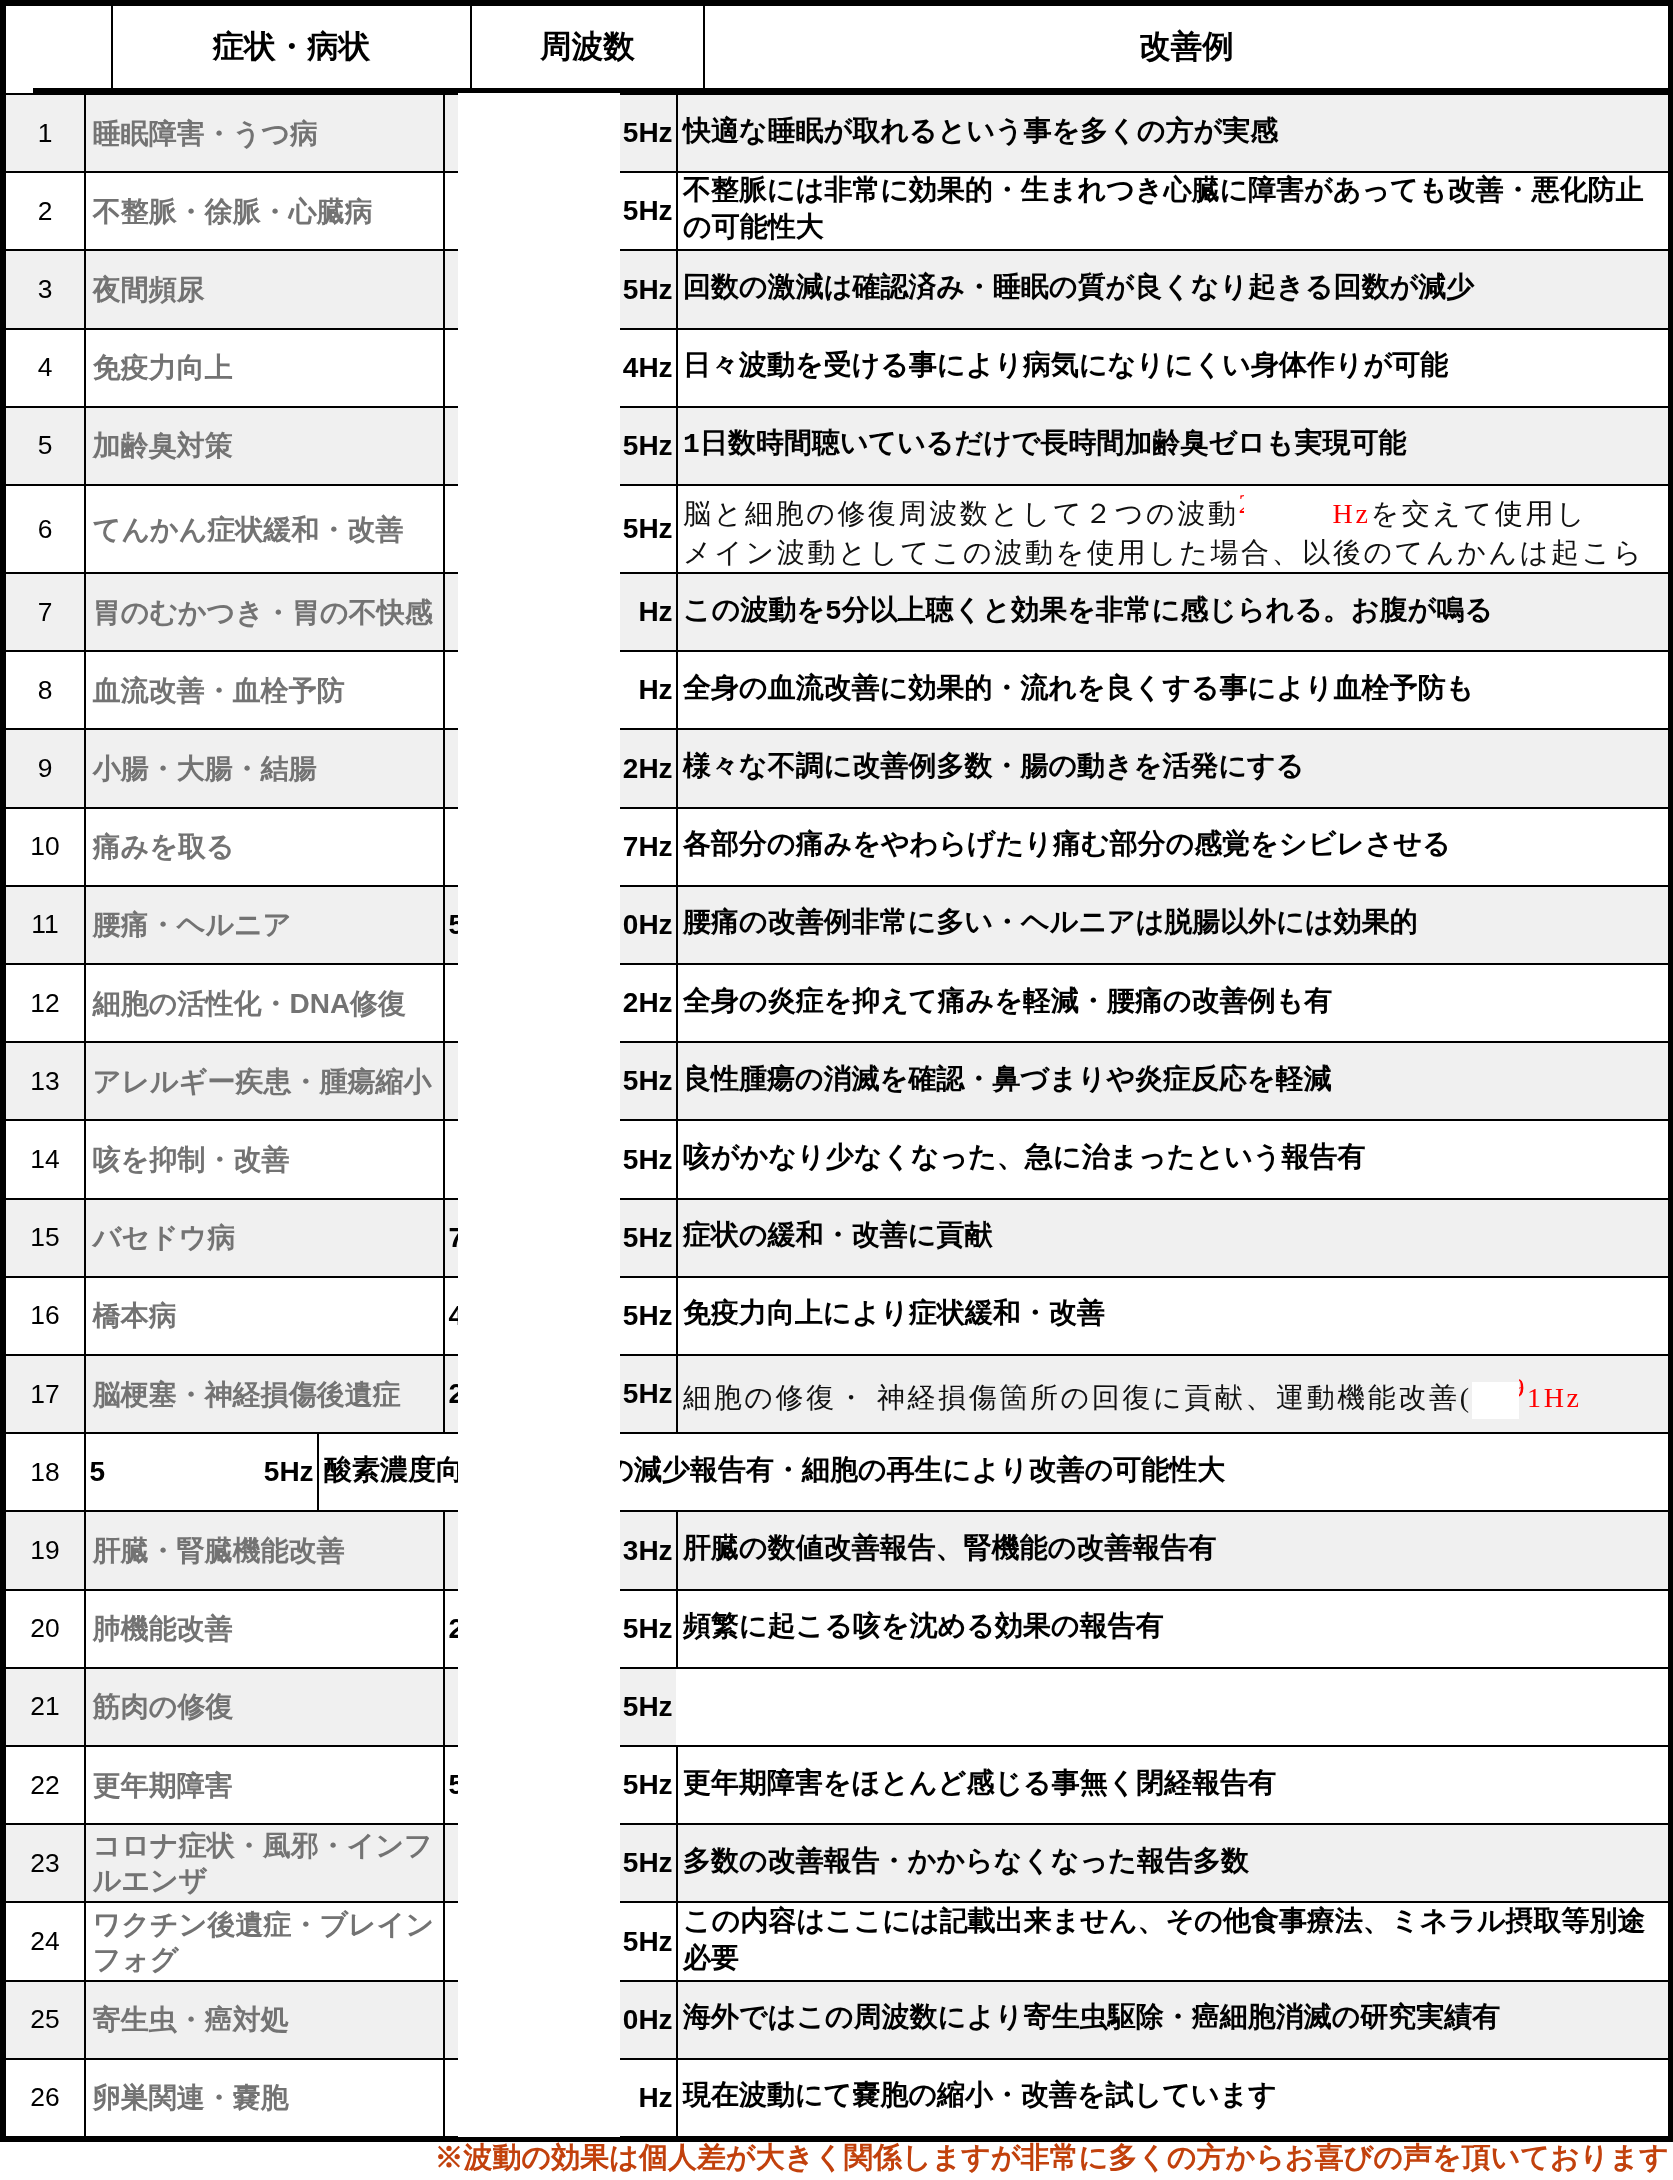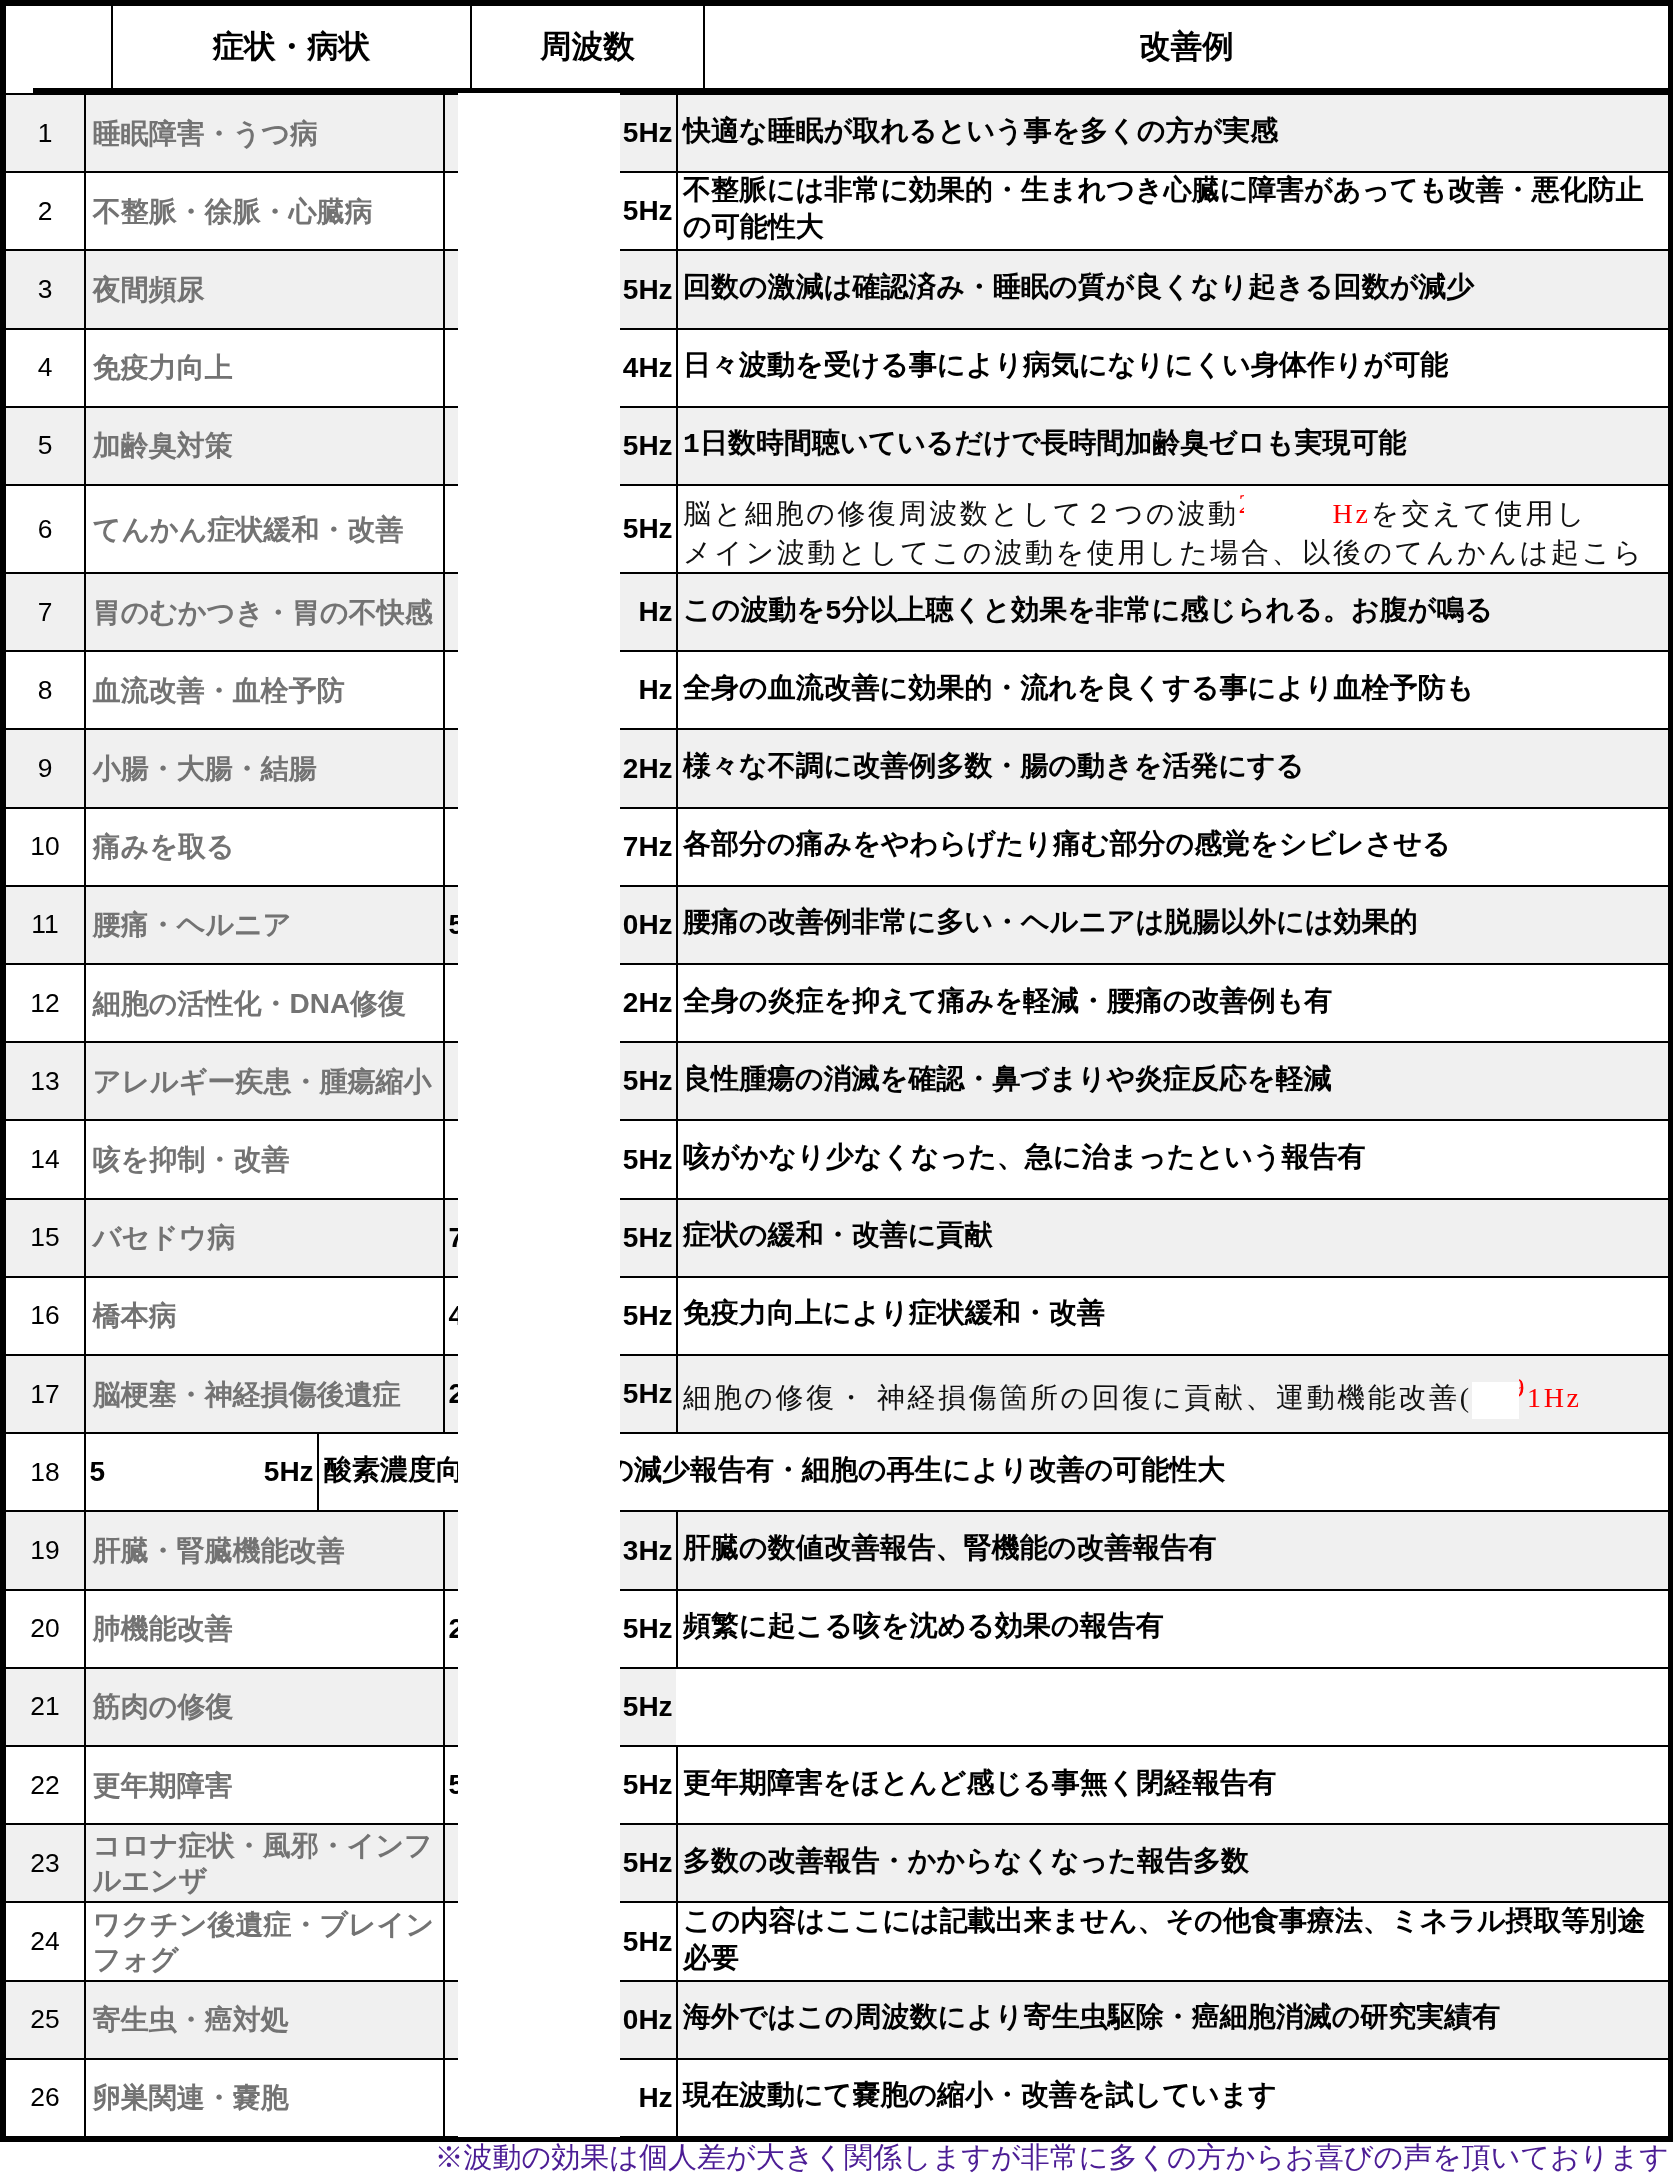--- a/index.html
+++ b/index.html
@@ -43,21 +43,21 @@
   .seg-red{color:#ff0000;}
   .seg-gap{display:inline-block;background:#ffffff;height:37px;vertical-align:middle;}
   .clipbox{display:inline-block;overflow:hidden;vertical-align:baseline;white-space:nowrap;}
   .clipbox.clipright{direction:rtl;}
   .censor{
     position:absolute;left:458px;top:93px;width:162px;bottom:44px;
     background:#ffffff;z-index:5;
   }
   .footer{
     position:absolute;right:5.1px;bottom:3.4px;white-space:nowrap;
-    font-size:29px;font-weight:400;color:#4c1d95;
+    font-size:29px;font-weight:700;color:#c2410c;
   }
 </style>
 </head>
 <body>
 
 <div class="table">
   <div class="hrow">
     <div class="c c1 hcell"></div>
     <div class="c c2 hcell">症状・病状</div>
     <div class="c c3 hcell" style="justify-content:center;">周波数</div>

